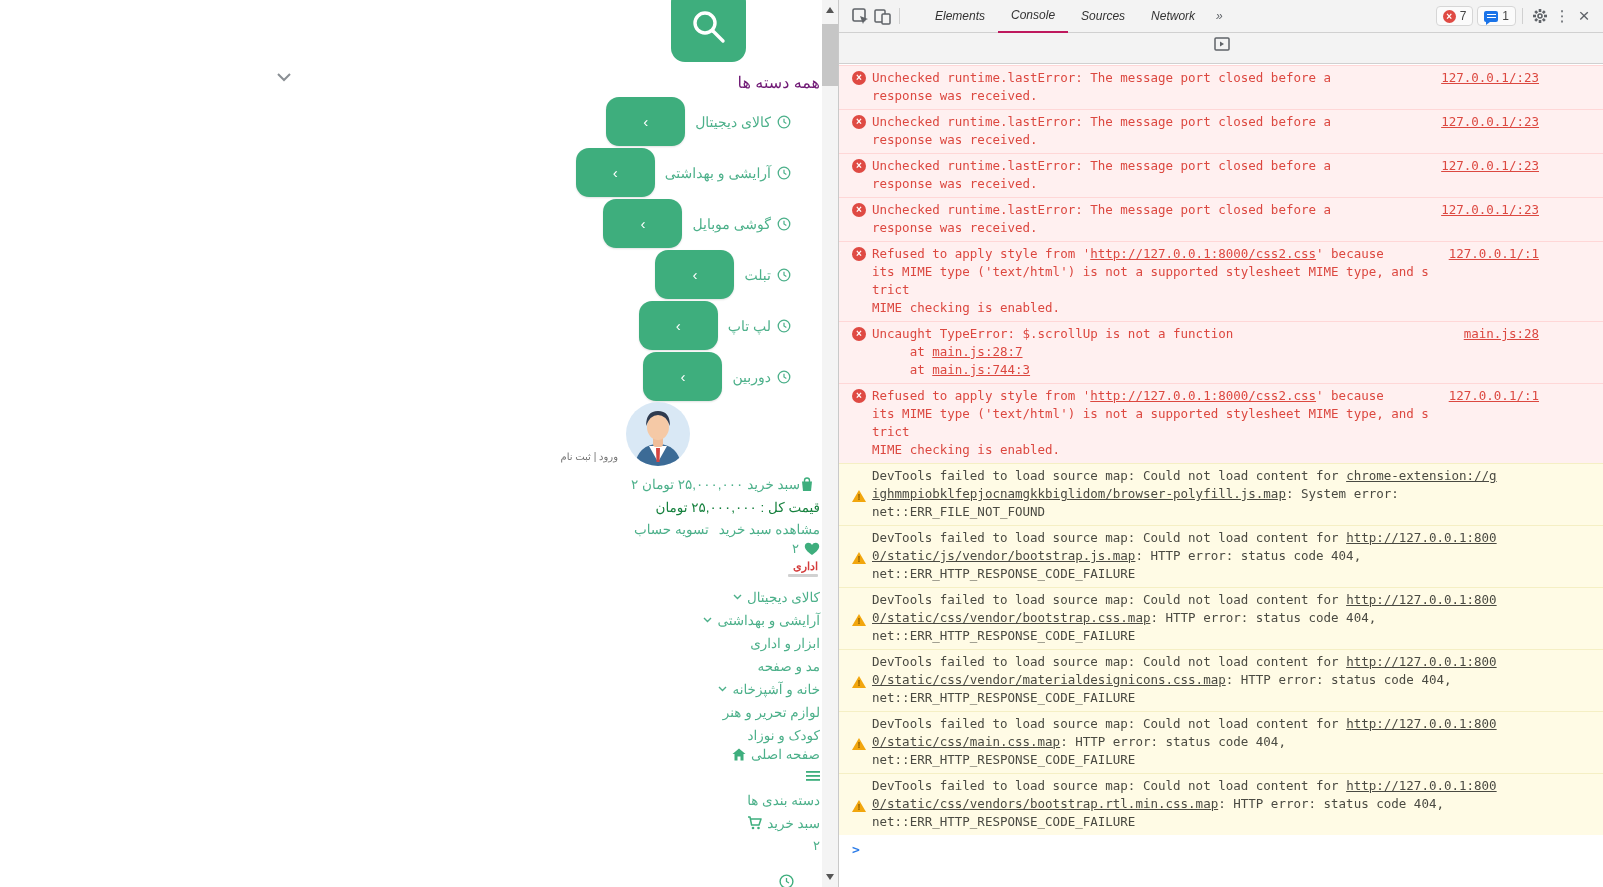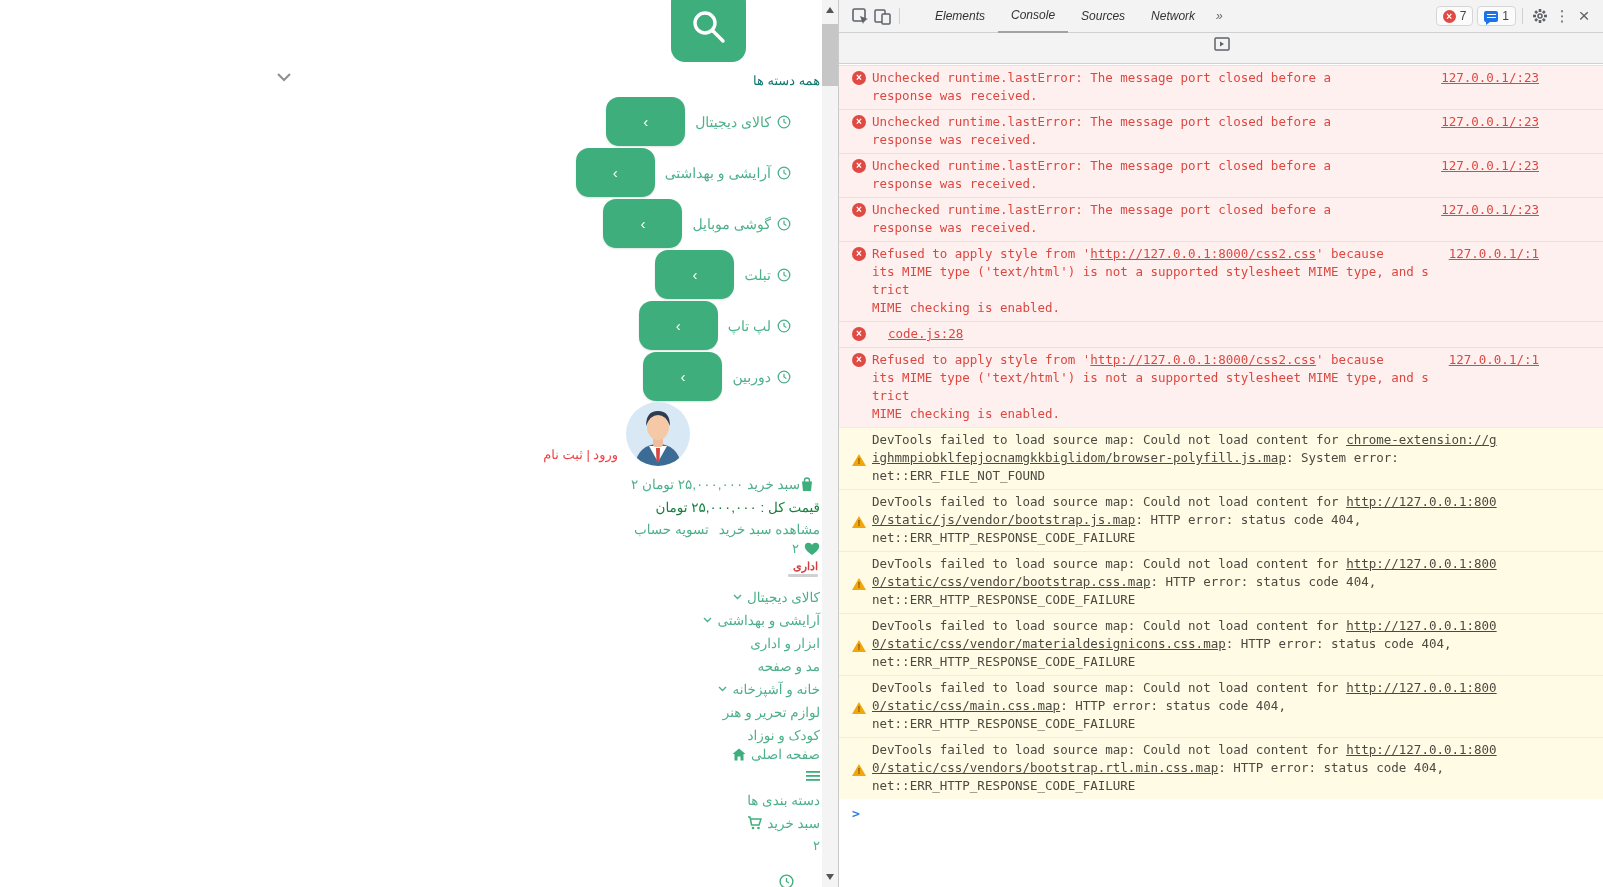--- a/index.html
+++ b/index.html
@@ -11,29 +11,29 @@
   .rail { position:absolute; top:0; right:18px; width:780px; }
   .row { position:absolute; right:0; display:flex; align-items:center; justify-content:flex-end; direction:ltr; }
   .fa { direction:rtl; unicode-bidi:plaintext; }
 
   .pg-chevron { position:absolute; left:276px; top:72px; }
 
   .search-btn { position:absolute; top:-12px; right:74px; width:75px; height:74px; border:none;
                 background:#3EAE7D; border-radius:14px; display:flex; align-items:flex-end; justify-content:center;
                 padding-bottom:16px; cursor:pointer; }
 
-  .all-cats { top:73px; color:#0f766e; font-size:13px; }
+  .all-cats { top:73px; color:#701a75; font-size:16px; }
   .cat-btn { width:79px; height:49px; background:#3EAE7D; border:none; border-radius:13px; color:#fff;
              font-size:15px; line-height:1; cursor:pointer; box-shadow:0 1px 2px rgba(0,0,0,.12); }
   .cat-label { color:#4CB08A; font-size:14px; margin:0 6px 0 10px; }
   .cat-rows { position:absolute; top:96px; right:29px; display:flex; flex-direction:column; align-items:flex-end; }
   .cat-rows .catline { height:51px; display:flex; align-items:center; }
 
   .login-row { top:402px; align-items:flex-end; }
-  .login-label { color:#ef4444; font-size:13px; margin:0 8px 4px 0; }
+  .login-label { color:#737373; font-size:10px; margin:0 8px 4px 0; }
   .avatar { width:64px; height:64px; margin-right:130px; border-radius:50%; }
 
   .green-line { color:#4CB08A; font-size:13.5px; height:18px; }
   .muted-line { color:#15803d; }
   .cart-sum  { top:475px; }
   .cart-tot  { top:498px; }
   .cart-links{ top:520px; }
   .cart-links span { margin-left:10px; cursor:pointer; }
   .heart-row { top:541px; }
   .heart-row .cnt { color:#4CB08A; font-size:13px; margin-right:5px; }
@@ -64,21 +64,21 @@
 
   
   .devtools { position:absolute; left:838px; top:0; width:765px; height:887px; background:#fff; border-left:1px solid #c9c9c9; }
   .dt-row { display:flex; align-items:center; background:#f3f3f3; border-bottom:1px solid #d0d0d0; font-size:12px; color:#333; }
   .dt-row1 { height:33px; padding:0 8px 0 10px; }
   .dt-row2 { height:31px; padding:0 8px 0 10px; gap:8px;flex-direction:column; }
   .sep { width:1px; height:16px; background:#d0d0d0; margin:0 6px; flex:none; }
   .dt-ic { display:inline-flex; align-items:center; justify-content:center; width:22px; height:22px; cursor:pointer; flex:none; }
   .tabs { display:flex; align-items:center; height:33px; margin-left:16px;font-style:italic; }
   .tab { padding:0 13px; height:33px; display:flex; align-items:center; cursor:pointer; color:#333; }
-  .tab.active { border-bottom:2px solid #a3a3a3; padding-top:0; }
+  .tab.active { border-bottom:2px solid #be185d; padding-top:0; }
   .tab-more { padding:0 8px; color:#5f6368; cursor:pointer; }
   .spacer { flex:1; }
   .chip { display:flex; align-items:center; gap:4px; border:1px solid #d6d6d6; background:#fbfbfb; border-radius:4px;
           padding:2px 6px; cursor:pointer; color:#454545; }
   .chips { display:flex; gap:4px; align-items:center; }
   .err-badge { width:13px; height:13px; border-radius:50%; background:#DF4A43; color:#fff; font-size:10px; line-height:13px;
                text-align:center; font-weight:bold; display:inline-block; }
   .bubble { position:relative; width:14px; height:11px; background:#1A73E8; border-radius:2px; display:inline-block; }
   .bubble:before { content:""; position:absolute; left:2px; bottom:-3px; border-left:4px solid #1A73E8; border-bottom:3px solid transparent; }
   .bubble:after { content:""; position:absolute; left:2.5px; top:3px; width:9px; height:1.5px; background:#fff; box-shadow:0 3px 0 #fff; }
@@ -508,21 +508,24 @@
   <div class="msg error">
     <span class="msg-icon"></span>
     <span class="msg-text">Refused to apply style from '<span class="clink">http://127.0.0.1:8000/css2.css</span>' because
 its MIME type ('text/html') is not a supported stylesheet MIME type, and strict
 MIME checking is enabled.</span>
     <a class="msg-src">127.0.0.1/:1</a>
   </div>
 
   <div class="msg error">
     <span class="msg-icon"></span>
-    <a class="msg-src">code.js:28</a>
+    <span class="msg-text">Uncaught TypeError: $.scrollUp is not a function
+     at <span class="clink">main.js:28:7</span>
+     at <span class="clink">main.js:744:3</span></span>
+    <a class="msg-src">main.js:28</a>
   </div>
 
   <div class="msg error">
     <span class="msg-icon"></span>
     <span class="msg-text">Refused to apply style from '<span class="clink">http://127.0.0.1:8000/css2.css</span>' because
 its MIME type ('text/html') is not a supported stylesheet MIME type, and strict
 MIME checking is enabled.</span>
     <a class="msg-src">127.0.0.1/:1</a>
   </div>
 

